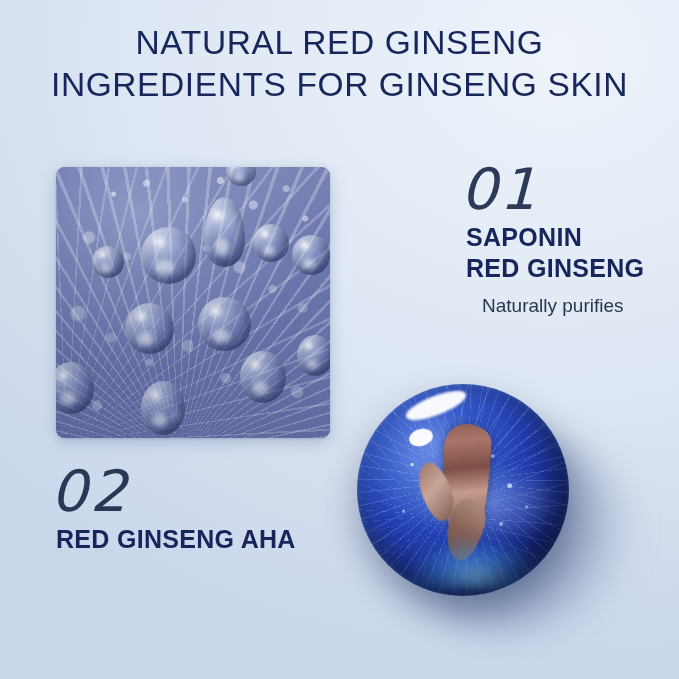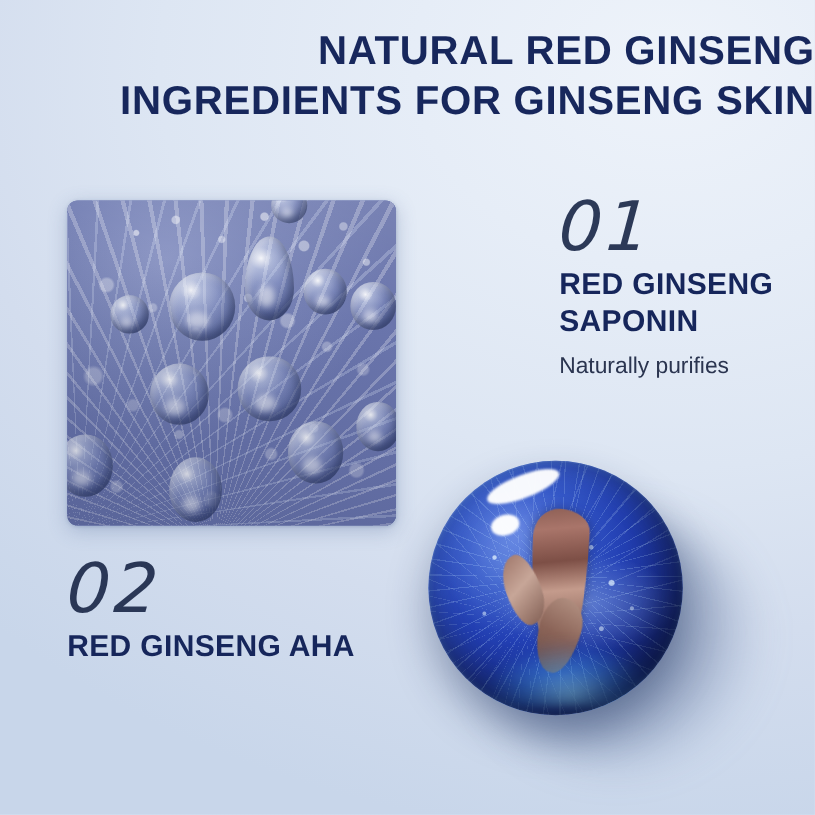--- a/index.html
+++ b/index.html
@@ -15,25 +15,24 @@
       linear-gradient(160deg,#dfe7f3 0%,#e7eef8 40%,#cfdcef 100%);
   }
   
   .title-block{
     position:absolute;left:0;top:22px;width:679px;text-align:center;
     pointer-events:none;
   }
   .title-line{
     color:#17275c;
     font-size:33.5px;
-    font-weight:700;
+    font-weight:400;
     letter-spacing:0.6px;
     line-height:42px;
     white-space:nowrap;
-    text-align:right;
   }
   
   .photo-card{
     position:absolute;left:56px;top:167px;width:274px;height:271px;
     border-radius:9px;overflow:hidden;
     box-shadow:0 4px 16px rgba(70,95,145,.28), 0 1px 3px rgba(60,85,135,.2);
     background:#6d79ad;
   }
   .photo-card .ph-base{
     position:absolute;inset:0;
@@ -204,21 +203,21 @@
   .feat-name{
     color:#16265b;font-size:25px;font-weight:700;line-height:31px;
     letter-spacing:.3px;
   }
   .feat-desc{
     color:#2b3550;font-size:19px;font-weight:400;line-height:26px;
   }
   #feature-01{left:466px;top:160px;text-align:left;}
   #feature-01 .feat-num{margin-bottom:4px;}
   #feature-01 .feat-name{margin-top:2px;}
-  #feature-01 .feat-desc{margin-top:9px;}
+  #feature-01 .feat-desc{margin-top:9px;margin-left:16px;}
   #feature-02{left:56px;top:462px;text-align:left;}
   #feature-02 .feat-num{margin-bottom:4px;}
   #feature-02 .feat-name{margin-top:2px;}
   #feature-02 .feat-desc{margin-top:9px;font-size:19px;}
 </style>
 </head>
 <body>
 
 <div id="poster">
 
@@ -245,22 +244,22 @@
     <div class="drop" style="left:67%;top:68%;width:17%;height:19%;"></div>
     <div class="drop" style="left:88%;top:62%;width:13%;height:15%;"></div>
     <div class="drop" style="left:62%;top:-4%;width:11%;height:11%;"></div>
 
     <div class="ph-shade"></div>
   </div>
 
   <div class="feature" id="feature-01">
     <div class="feat-num">01</div>
     <div class="feat-name">
+      <div>SAPONIN</div>
       <div>RED GINSENG</div>
-      <div>SAPONIN</div>
     </div>
     <div class="feat-desc">Naturally purifies</div>
   </div>
 
   <div class="feature" id="feature-02">
     <div class="feat-num">02</div>
     <div class="feat-name">
       <div>RED GINSENG AHA</div>
     </div>
   </div>

